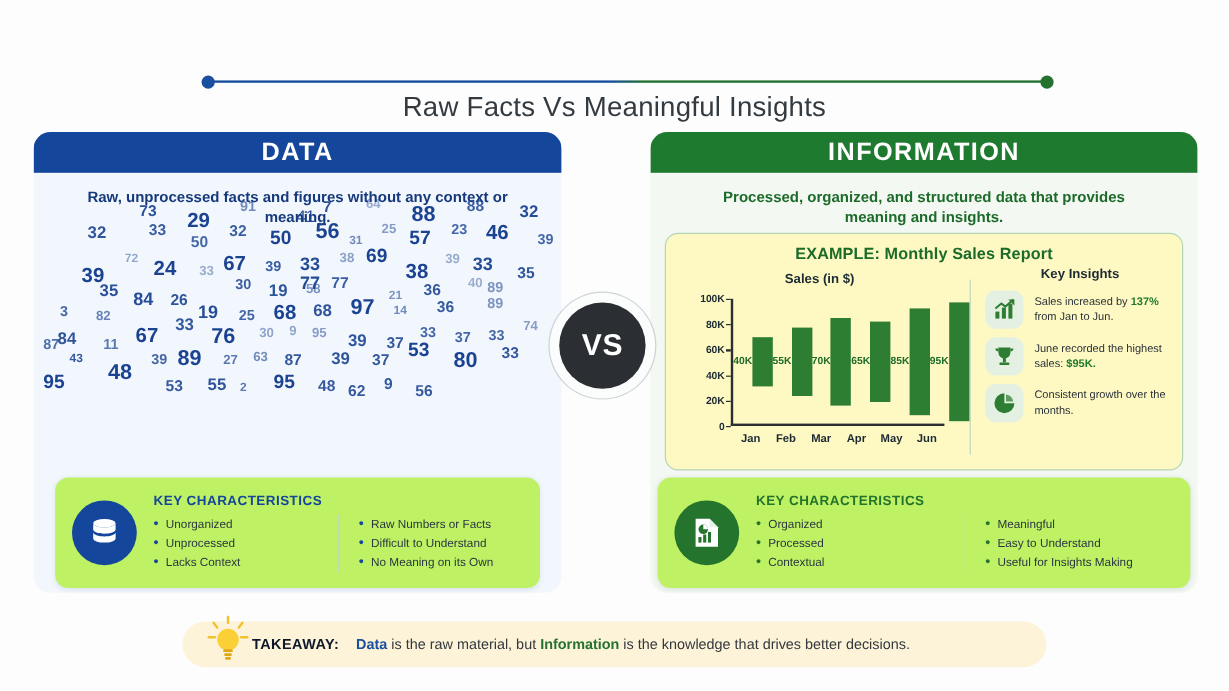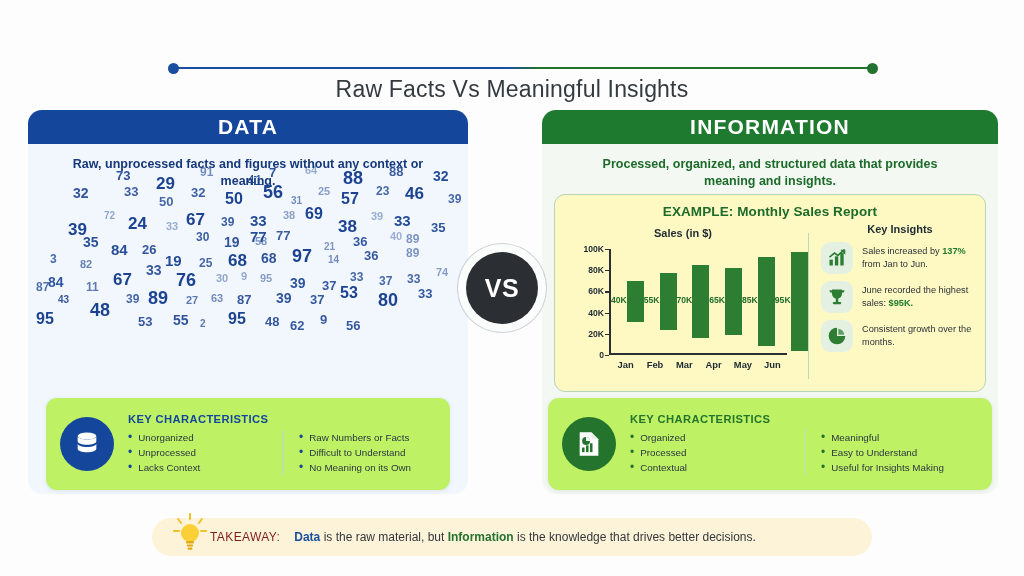--- a/index.html
+++ b/index.html
@@ -127,21 +127,21 @@
   .kc.right .kc-li .dot { color:#25742d; }
 
   
   .takeaway {
     position:absolute; left:152px; top:518px; width:720px; height:38px;
     background:#fdf3d8; border-radius:19px;
     display:flex; align-items:center; padding-left:58px;
     font-size:12px; color:#33383d;
   }
   .tk-bulb { position:absolute; left:18px; top:-5px; width:40px; height:44px; }
-  .tk-label { font-weight:normal; color:#7f1d1d; letter-spacing:.4px; margin-right:14px; }
+  .tk-label { font-weight:bold; color:#0f172a; letter-spacing:.4px; margin-right:14px; }
   .tk-data { color:#1a4fa0; font-weight:bold; }
   .tk-info { color:#24722f; font-weight:bold; }
 </style>
 </head>
 <body>
 
 <div id="stage">
 
 
   <div class="rule-wrap">

